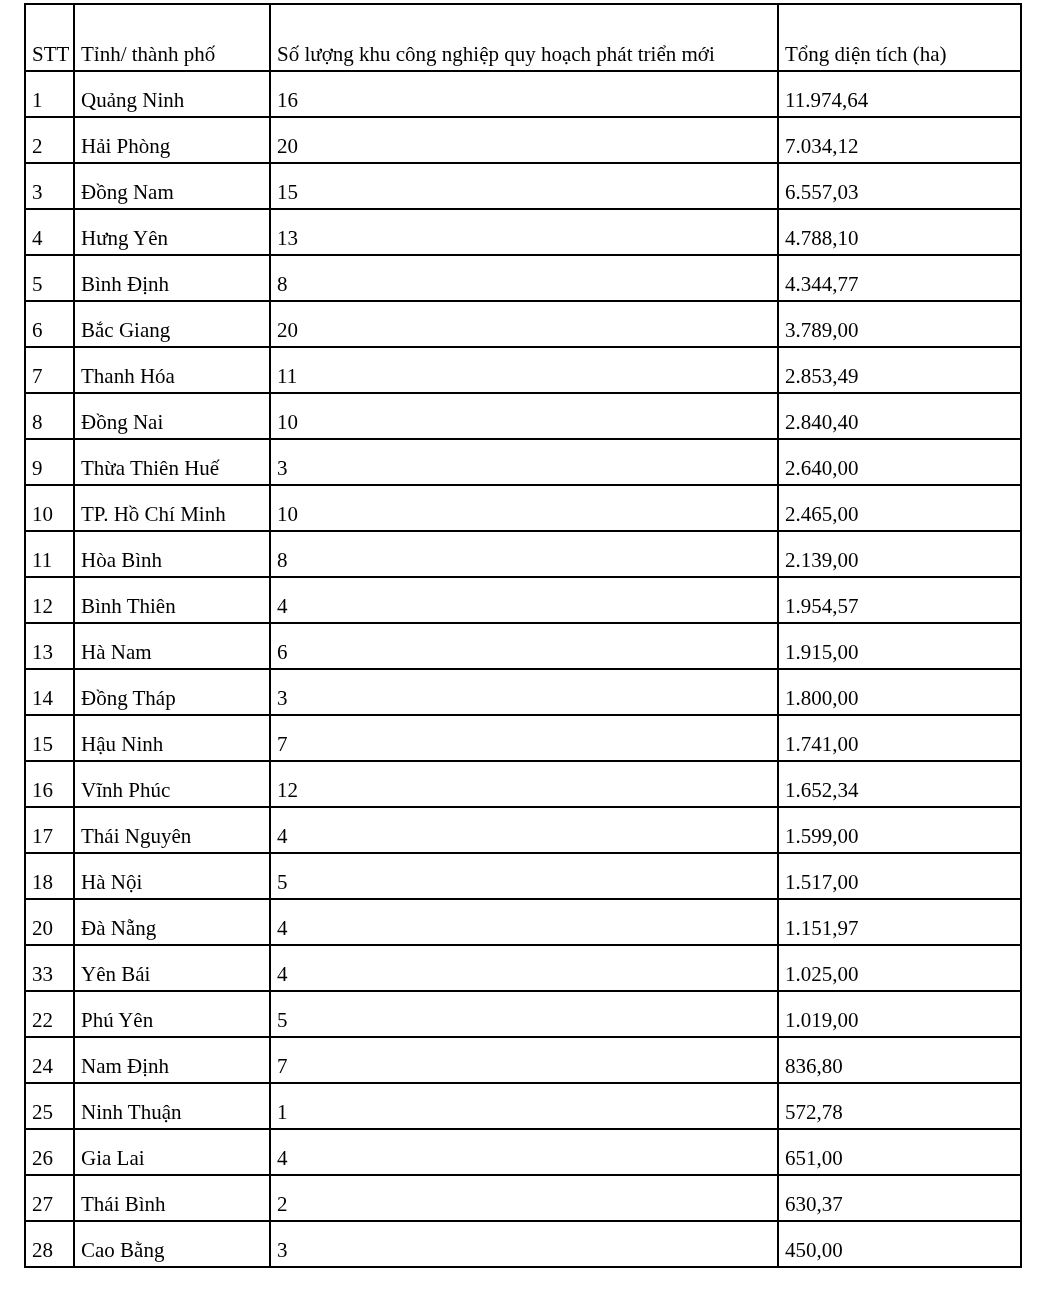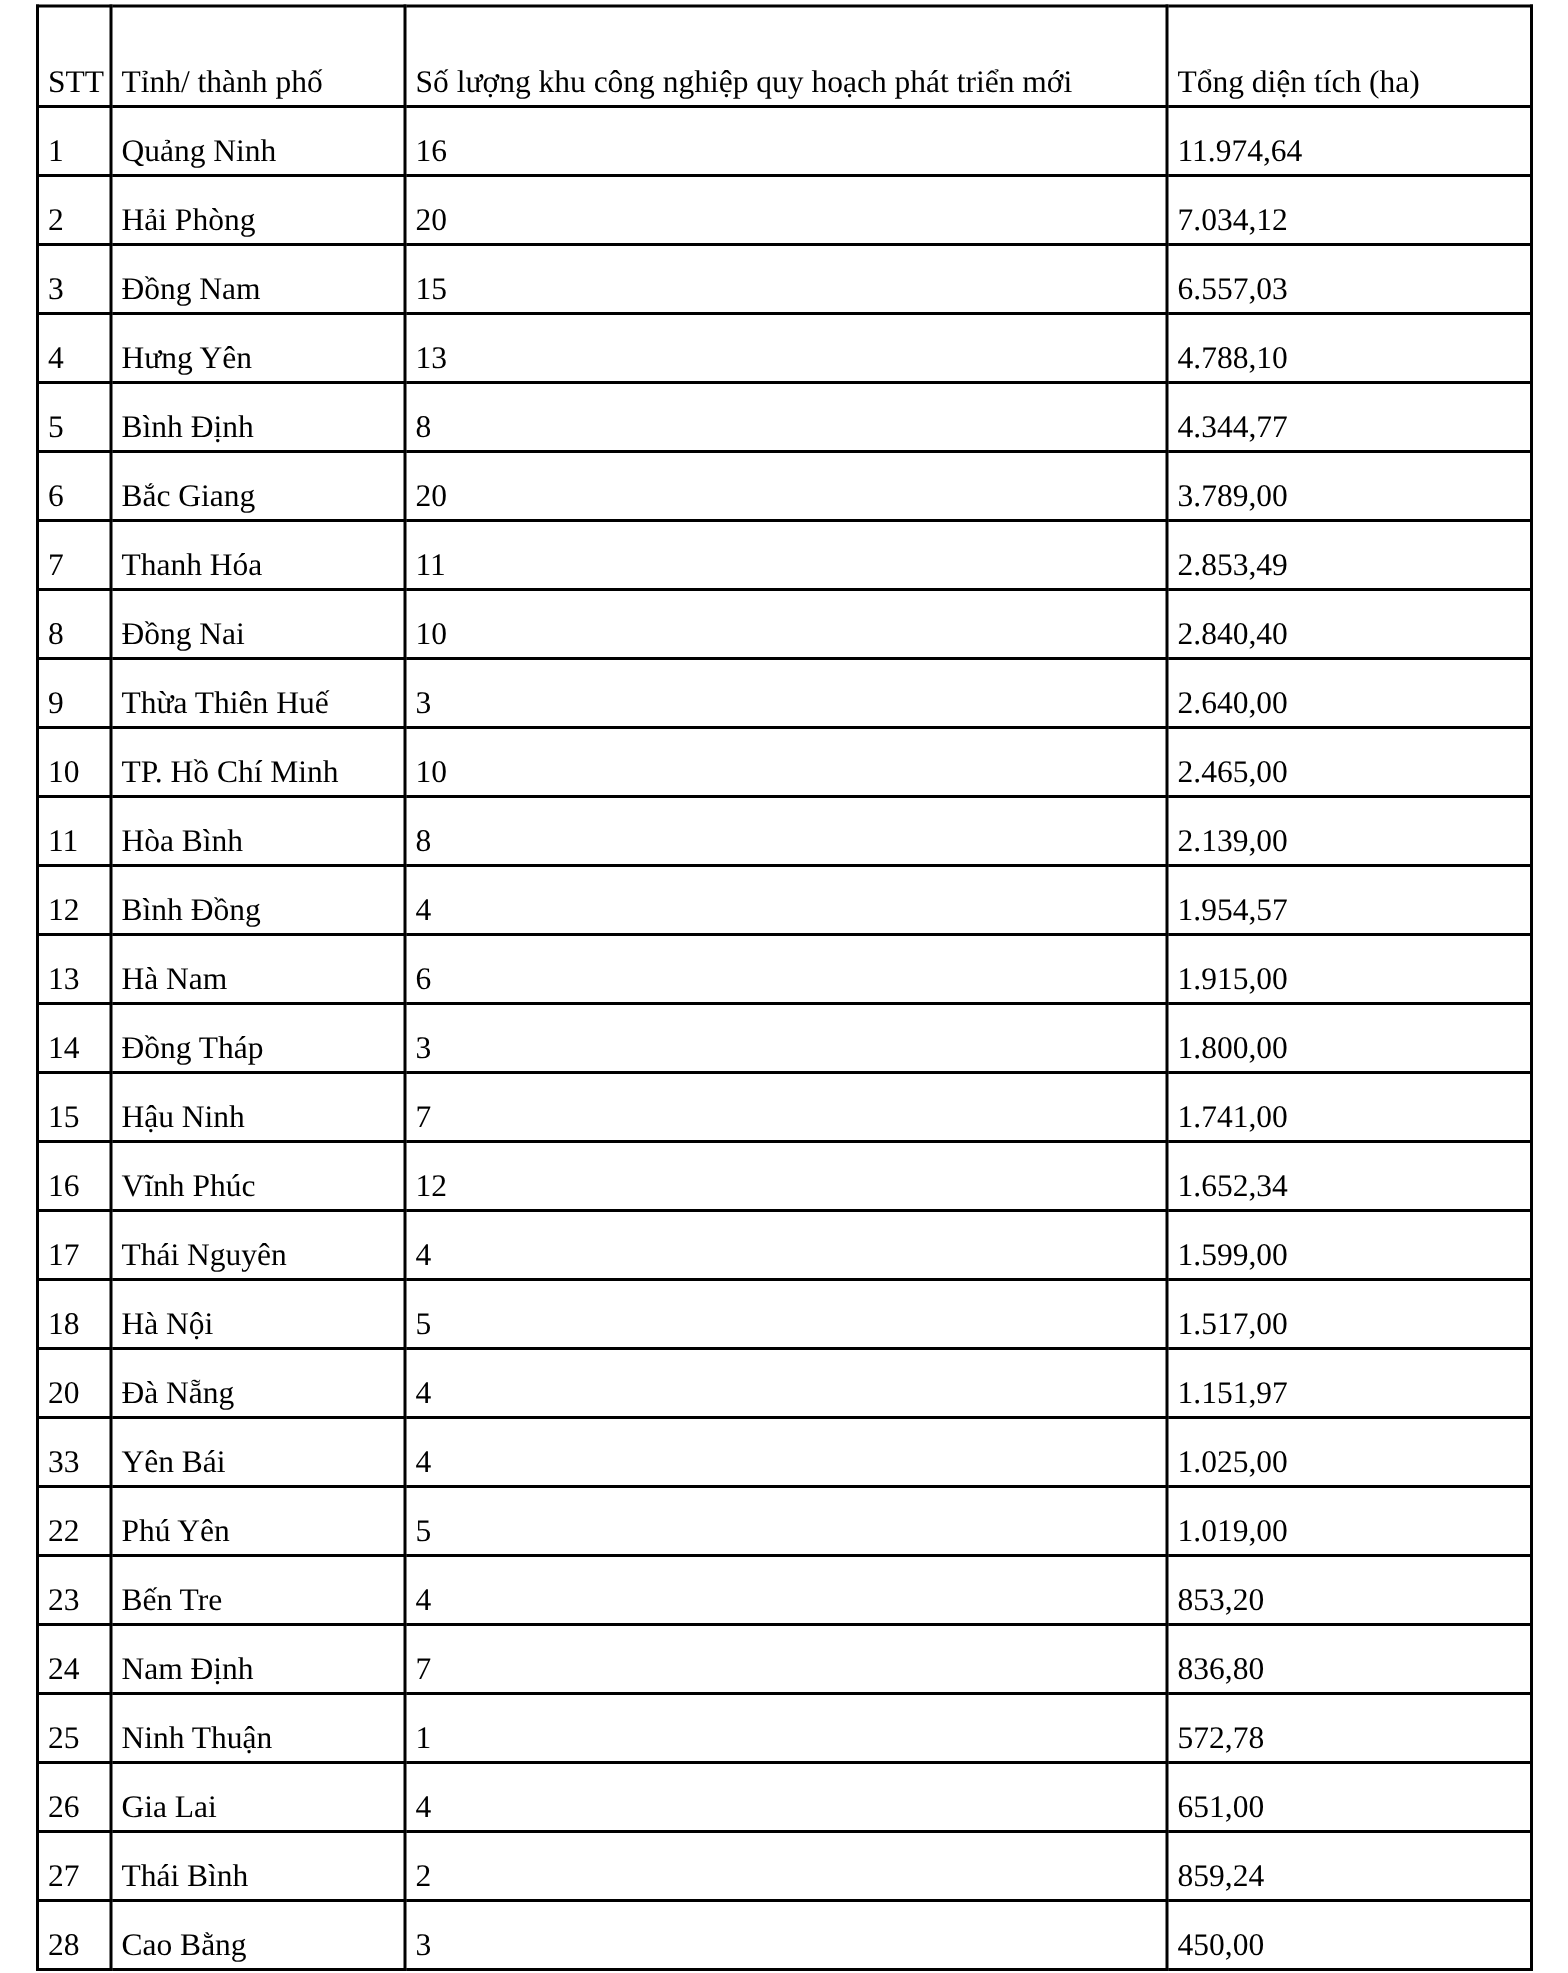--- a/index.html
+++ b/index.html
@@ -135,21 +135,21 @@
           <td>2.465,00</td>
         </tr>
         <tr>
           <td>11</td>
           <td>Hòa Bình</td>
           <td>8</td>
           <td>2.139,00</td>
         </tr>
         <tr>
           <td>12</td>
-          <td>Bình Đồng</td>
+          <td>Bình Thiên</td>
           <td>4</td>
           <td>1.954,57</td>
         </tr>
         <tr>
           <td>13</td>
           <td>Hà Nam</td>
           <td>6</td>
           <td>1.915,00</td>
         </tr>
         <tr>
@@ -194,26 +194,20 @@
           <td>4</td>
           <td>1.025,00</td>
         </tr>
         <tr>
           <td>22</td>
           <td>Phú Yên</td>
           <td>5</td>
           <td>1.019,00</td>
         </tr>
         <tr>
-          <td>23</td>
-          <td>Bến Tre</td>
-          <td>4</td>
-          <td>853,20</td>
-        </tr>
-        <tr>
           <td>24</td>
           <td>Nam Định</td>
           <td>7</td>
           <td>836,80</td>
         </tr>
         <tr>
           <td>25</td>
           <td>Ninh Thuận</td>
           <td>1</td>
           <td>572,78</td>
@@ -221,21 +215,21 @@
         <tr>
           <td>26</td>
           <td>Gia Lai</td>
           <td>4</td>
           <td>651,00</td>
         </tr>
         <tr>
           <td>27</td>
           <td>Thái Bình</td>
           <td>2</td>
-          <td>859,24</td>
+          <td>630,37</td>
         </tr>
         <tr>
           <td>28</td>
           <td>Cao Bằng</td>
           <td>3</td>
           <td>450,00</td>
         </tr>
       </tbody>
 
   </table>

